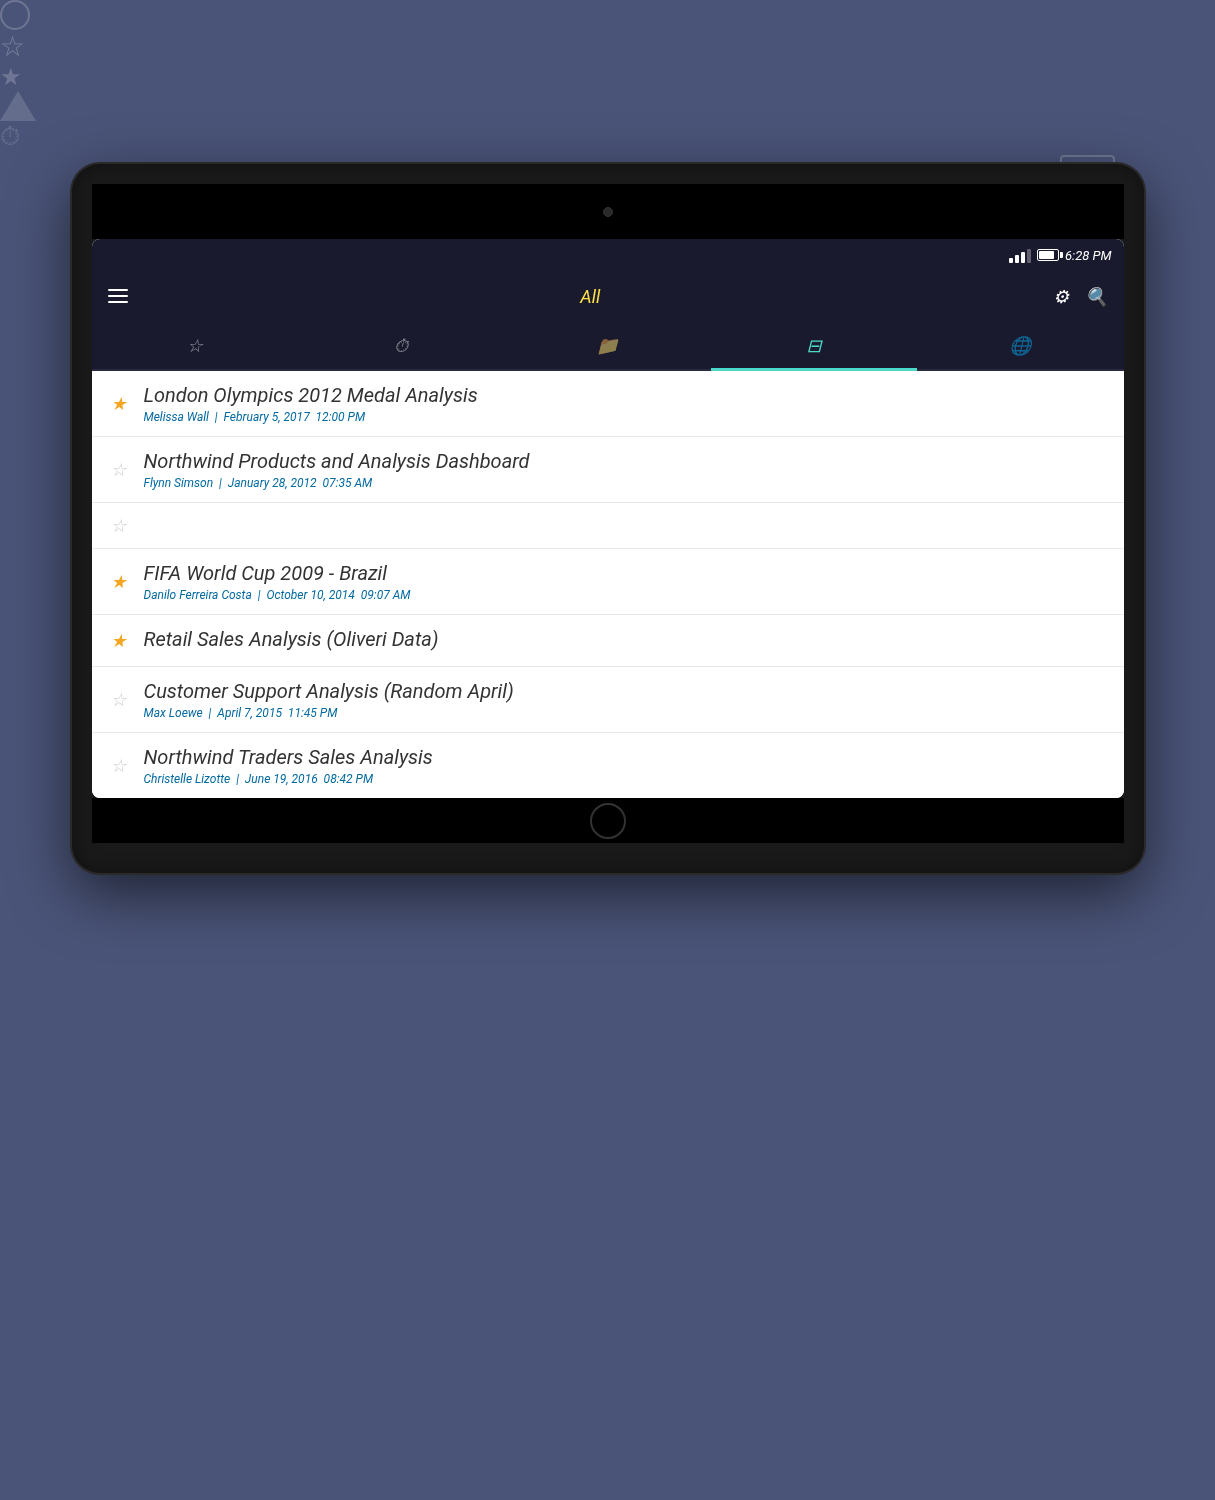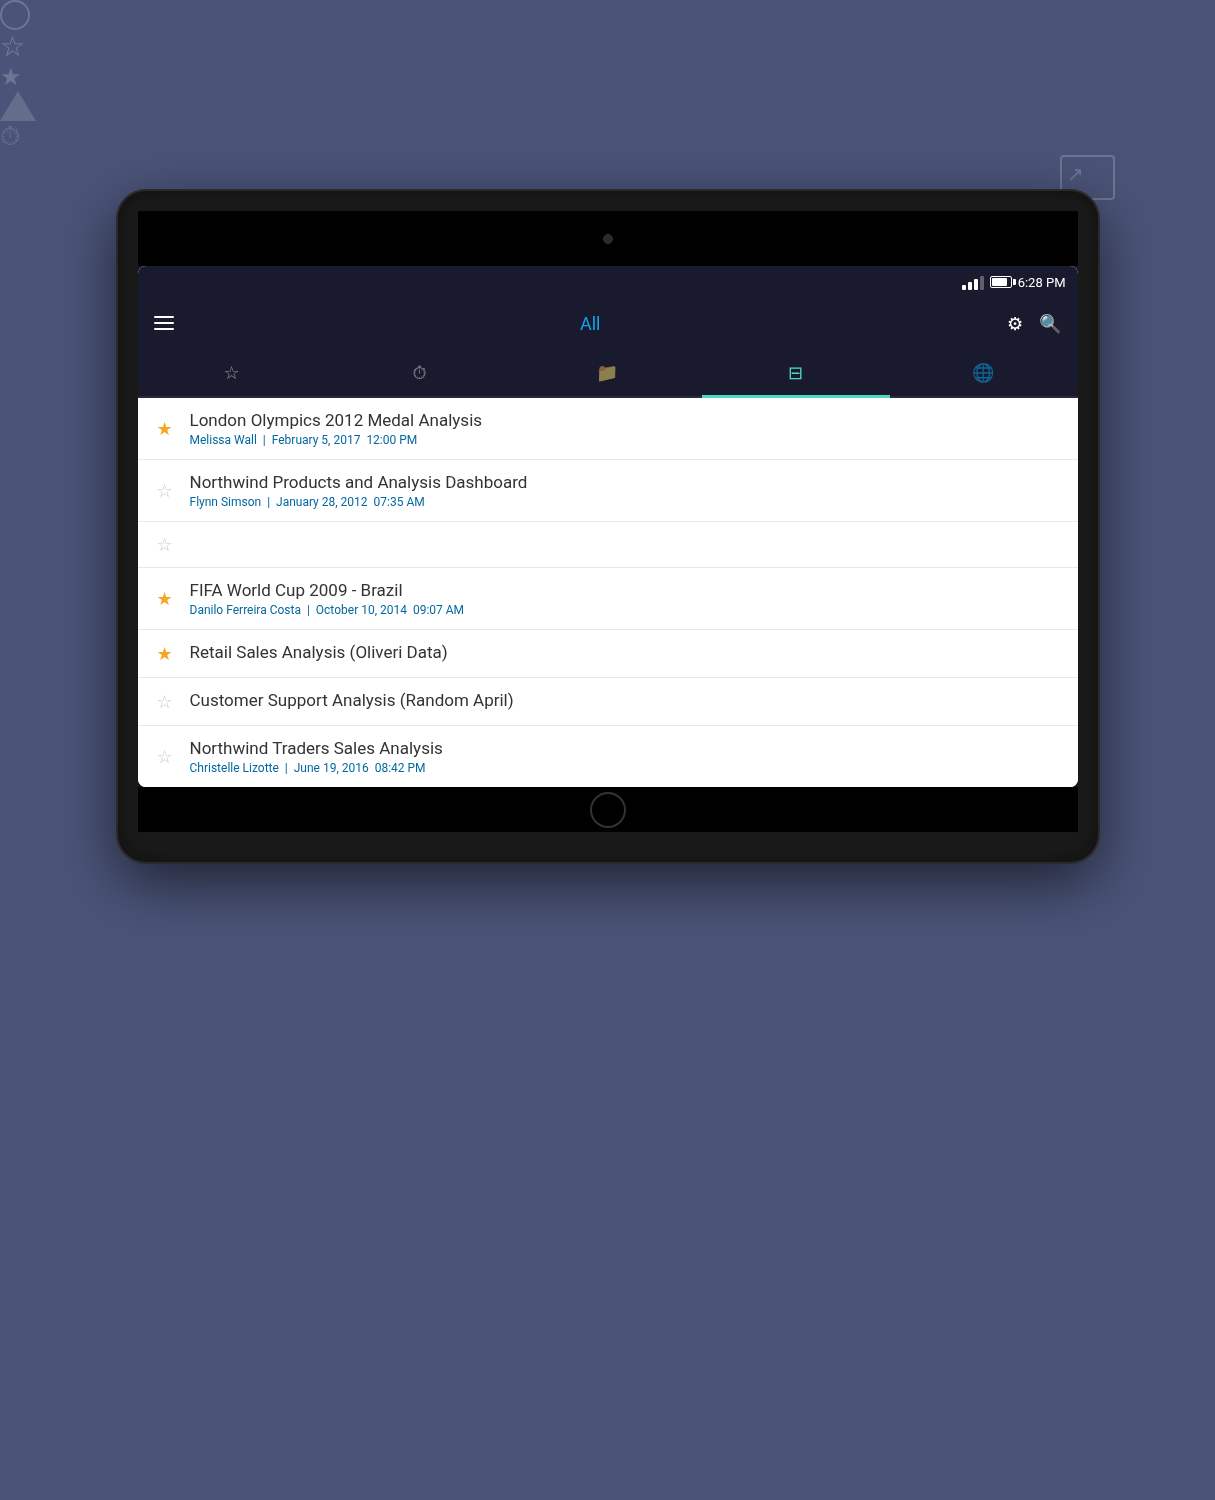--- a/index.html
+++ b/index.html
@@ -79,25 +79,26 @@
       font-weight: 300;
       color: #4dd9c8;
       letter-spacing: 1px;
       position: relative;
       z-index: 2;
     }
 
     
     .tablet-wrapper {
       position: absolute;
-      top: 191px;
+      top: 164px;
       left: 50%;
       transform: translateX(-50%);
-      width: 980px;
+      width: 1072px;
       z-index: 3;
+      font-style: italic;
     }
 
     .tablet-outer {
       background: #1a1a1a;
       border-radius: 28px;
       padding: 20px 20px 30px 20px;
       box-shadow:
         0 0 0 2px #2a2a2a,
         0 20px 60px rgba(0,0,0,0.6),
         inset 0 0 20px rgba(0,0,0,0.4);
@@ -208,21 +209,21 @@
     }
 
     .menu-line {
       width: 20px;
       height: 2px;
       background: #fff;
       border-radius: 1px;
     }
 
     .topbar-title {
-      color: #0ea5e9;
+      color: #fde047;
       font-size: 18px;
       font-weight: 400;
     }
 
     .topbar-icons {
       display: flex;
       align-items: center;
       gap: 16px;
     }
 
@@ -297,21 +298,21 @@
 
     .item-star.empty {
       color: #ccc;
     }
 
     .item-content {
       flex: 1;
     }
 
     .item-title {
-      font-size: 17px;
+      font-size: 20px;
       color: #333;
       font-weight: 400;
       margin-bottom: 3px;
     }
 
     .item-meta {
       font-size: 12px;
       color: #0369a1;
     }
 
@@ -425,20 +426,21 @@
           <div class="list-item">
     <span class="item-star filled">★</span>
     <div class="item-content">
       <div class="item-title">Retail Sales Analysis (Oliveri Data)</div>
     </div>
   </div>
           <div class="list-item">
     <span class="item-star empty">☆</span>
     <div class="item-content">
       <div class="item-title">Customer Support Analysis (Random April)</div>
+      <div class="item-meta">Max Loewe&nbsp;&nbsp;|&nbsp;&nbsp;April 7, 2015&nbsp;&nbsp;11:45 PM</div>
     </div>
   </div>
           <div class="list-item">
     <span class="item-star empty">☆</span>
     <div class="item-content">
       <div class="item-title">Northwind Traders Sales Analysis</div>
       <div class="item-meta">Christelle Lizotte&nbsp;&nbsp;|&nbsp;&nbsp;June 19, 2016&nbsp;&nbsp;08:42 PM</div>
     </div>
   </div>
         </div>

